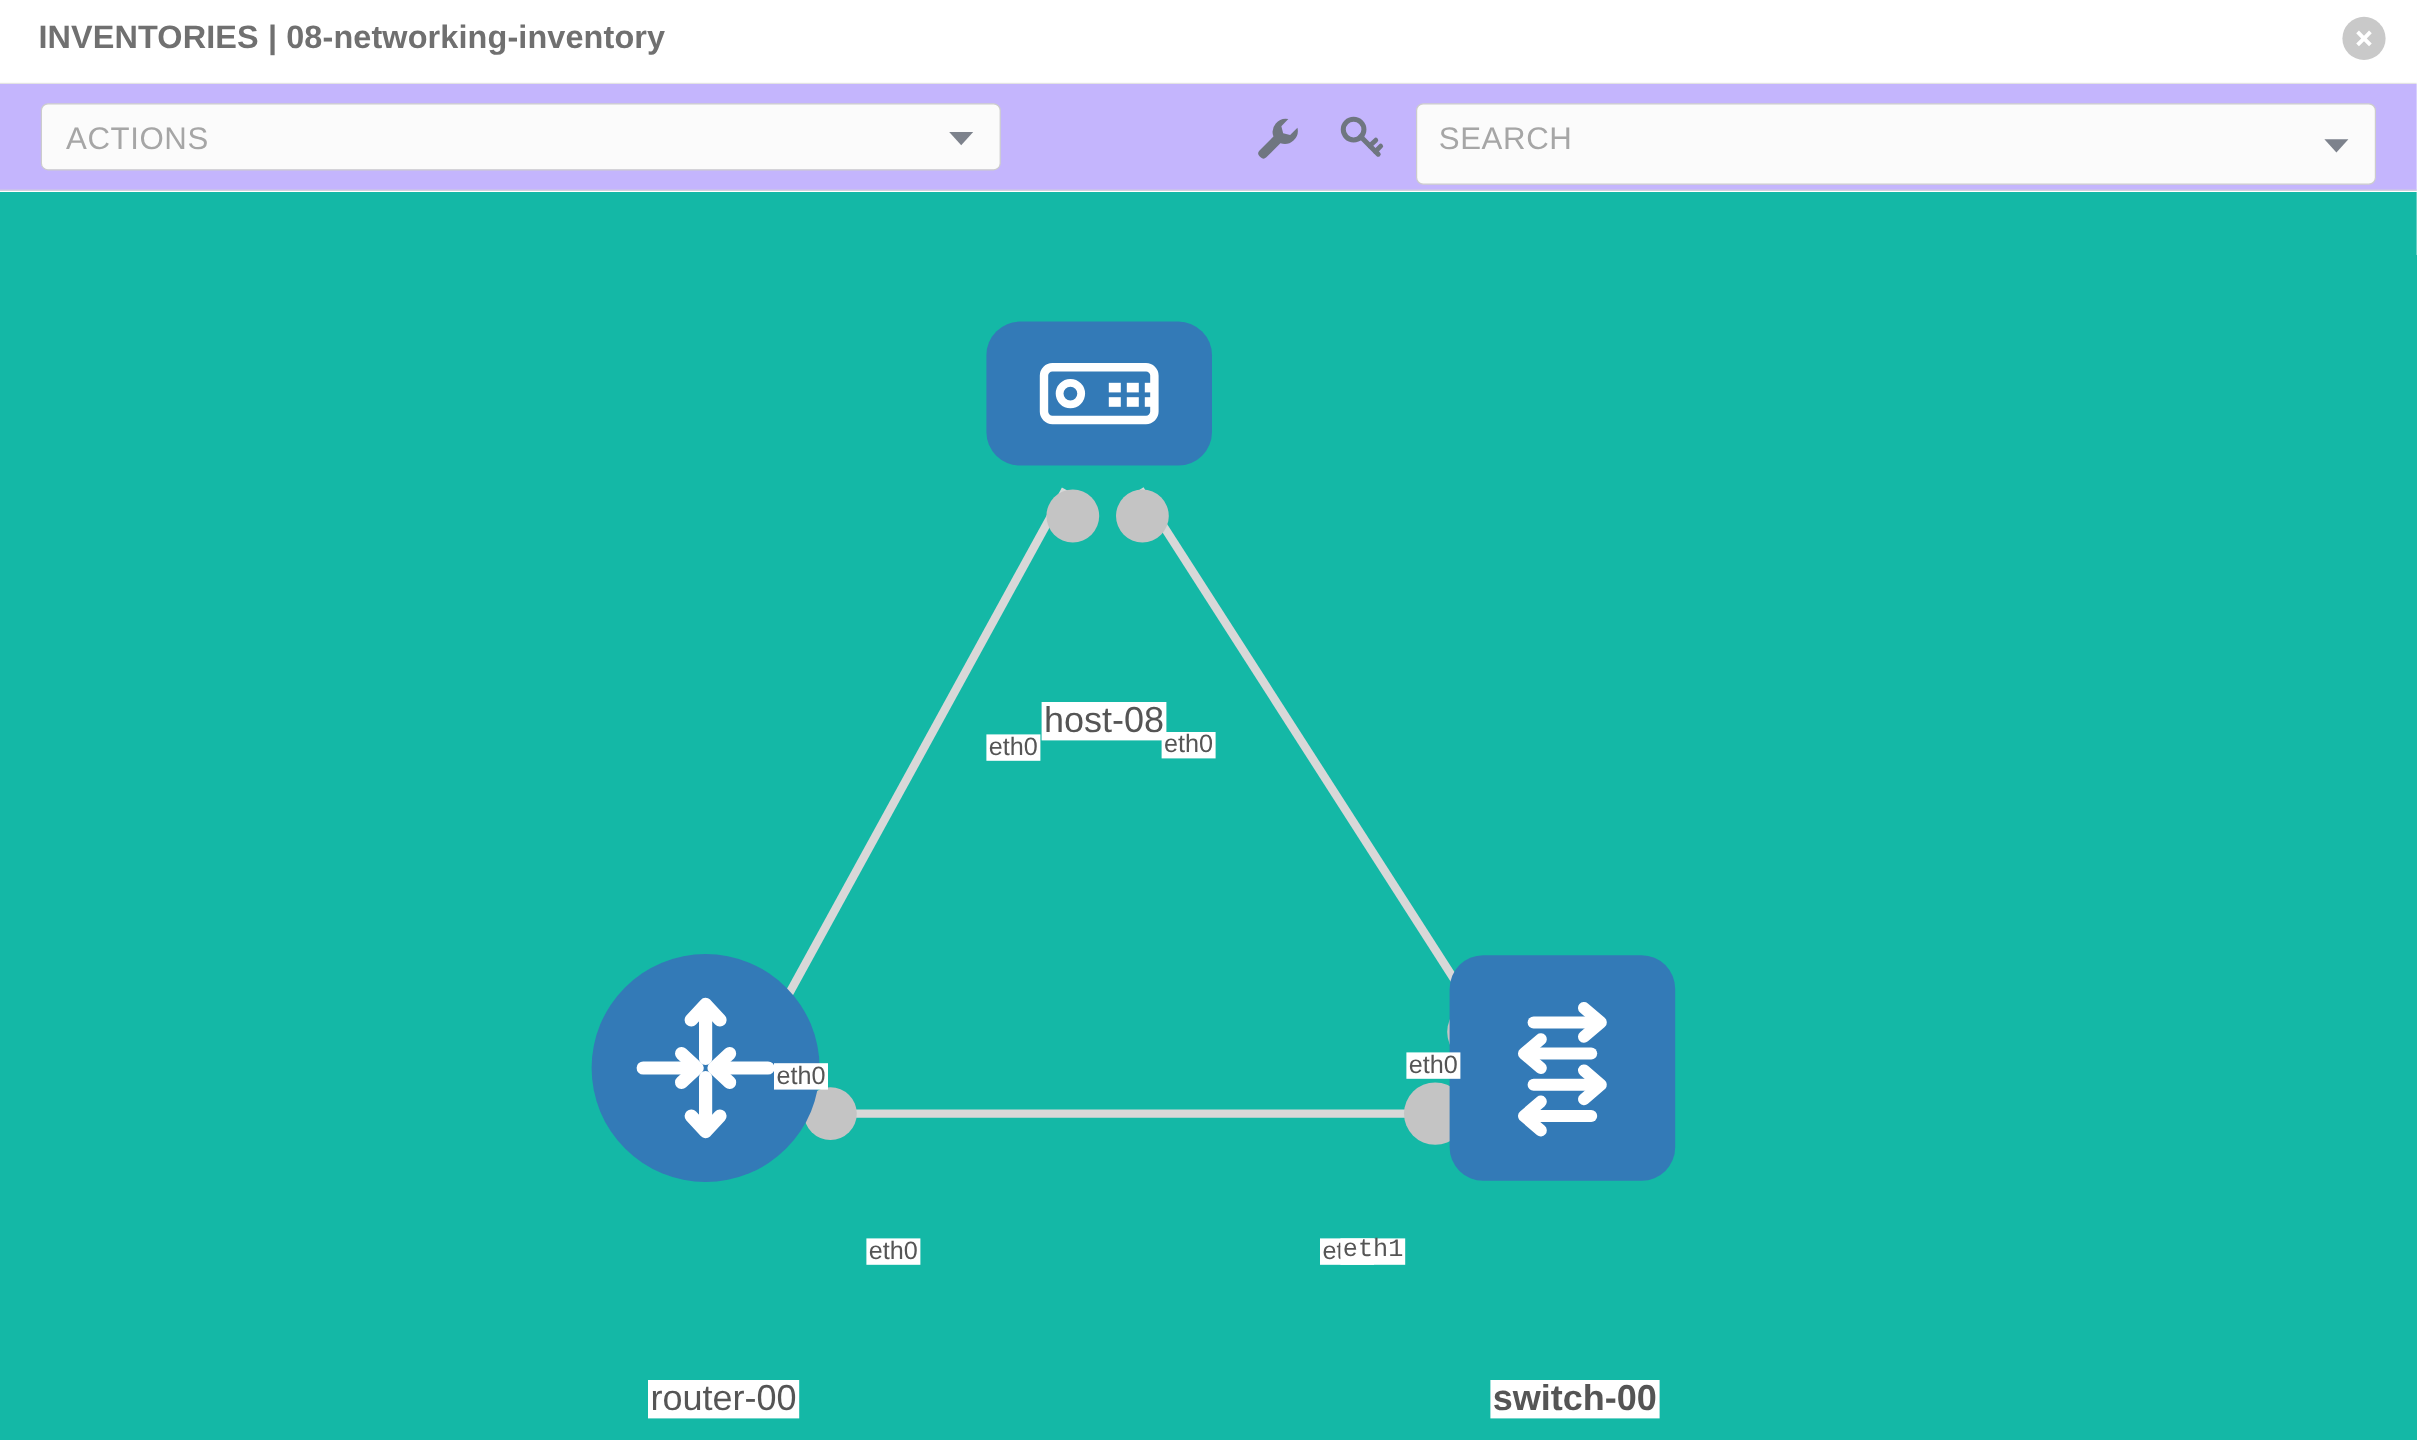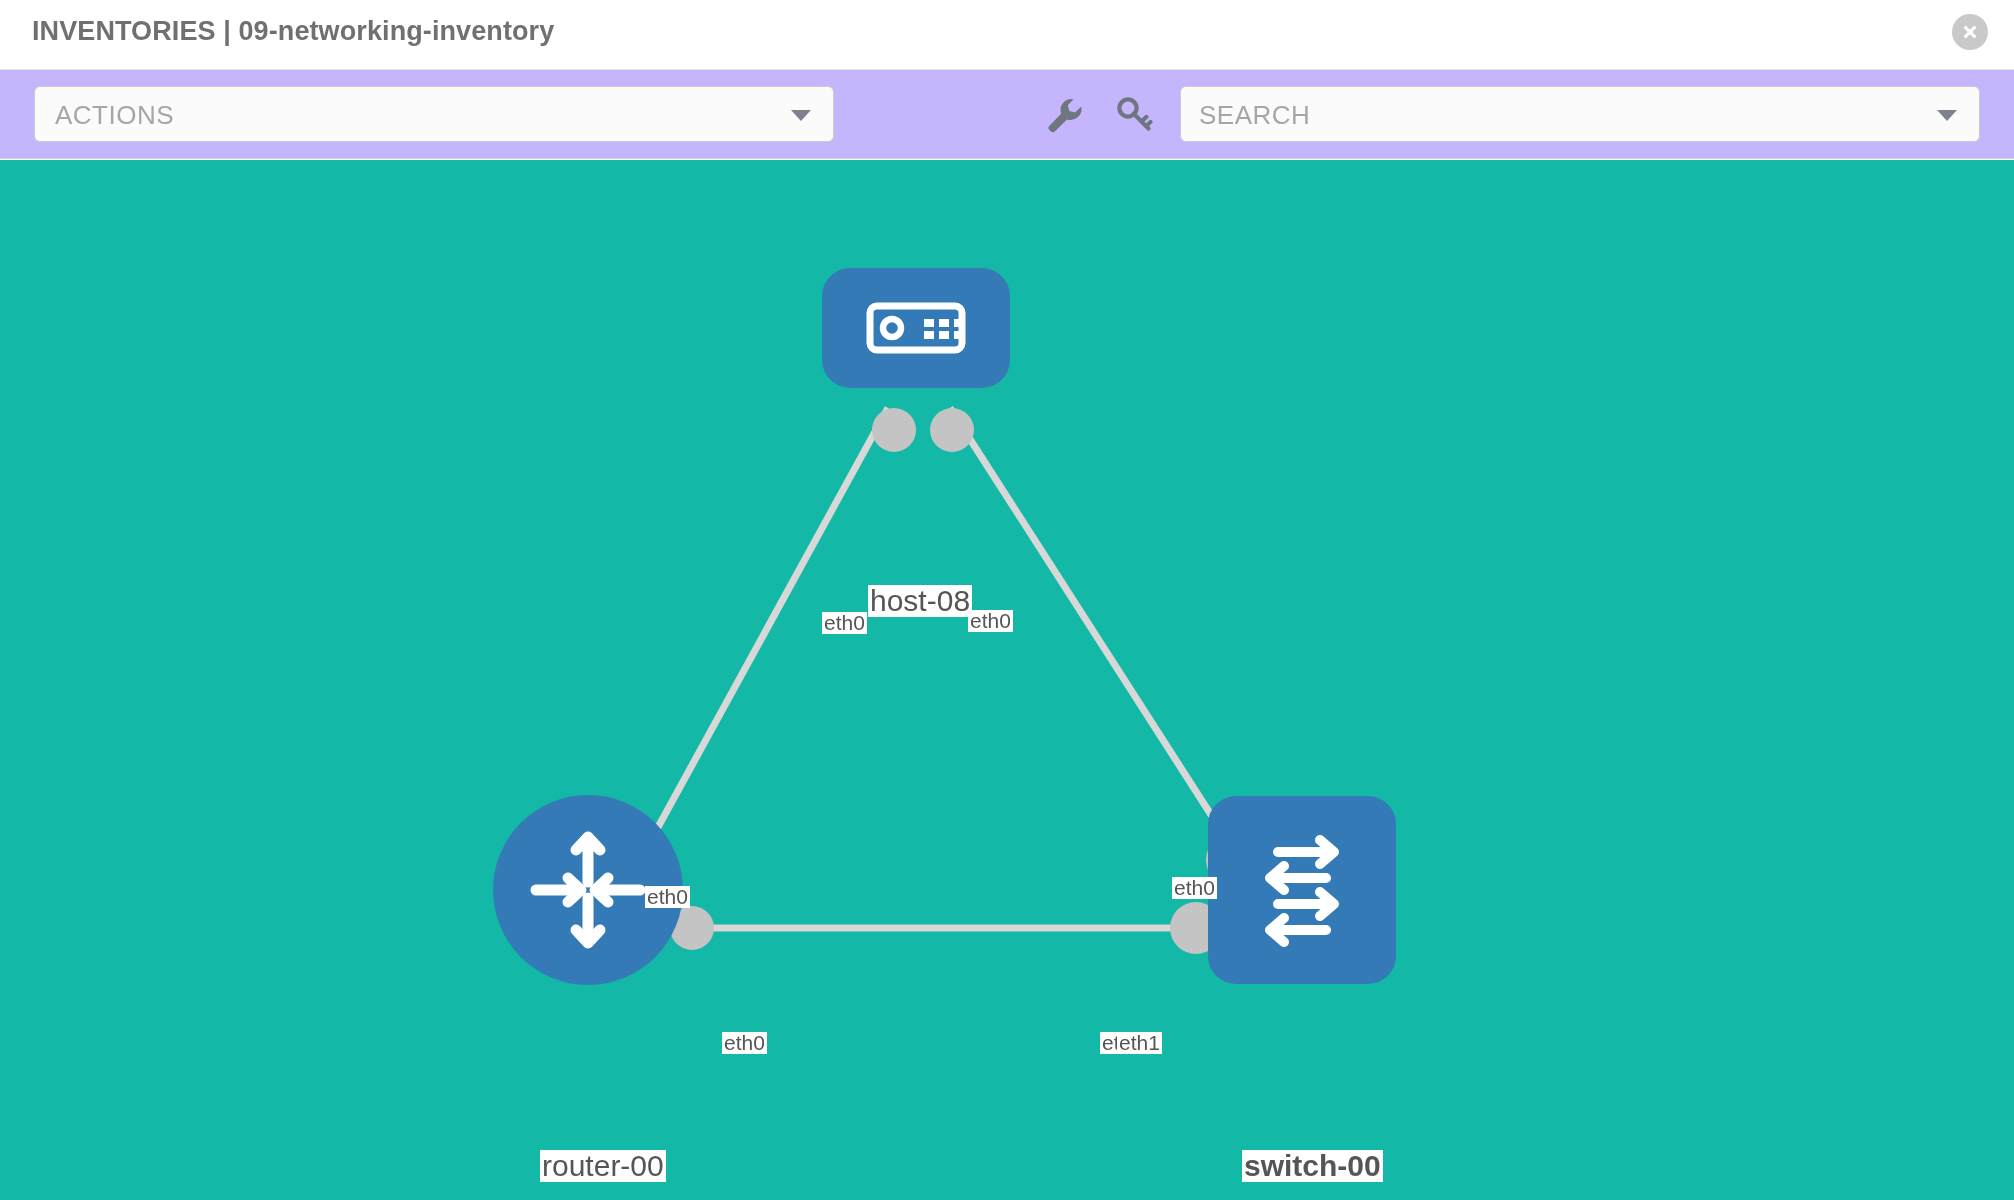--- a/index.html
+++ b/index.html
@@ -86,21 +86,21 @@
     width: 48px; height: 48px;
     cursor: pointer;
   }
   .tool-icon svg { display: block; }
   #wrench-icon { left: 1040px; }
   #key-icon    { left: 1110px; }
 
   .search-box {
     position: absolute;
     left: 1180px; top: 16px;
-    width: 800px; height: 56px;
+    width: 800px; height: 68px;
     background: #fbfbfb;
     border: 1px solid #cccccc;
     border-radius: 6px;
   }
   .search-box .label {
     position: absolute;
     left: 18px; top: 13px;
     font-size: 26px;
     color: #a6a6a6;
     letter-spacing: 0.5px;
@@ -131,21 +131,21 @@
   }
   .glabel.node-name { font-size: 30px; }
   .glabel.port      { font-size: 21px; }
 </style>
 </head>
 <body>
 
 <div id="app">
 
   <div class="header">
-    <div class="header-title">INVENTORIES | 09-networking-inventory</div>
+    <div class="header-title">INVENTORIES | 08-networking-inventory</div>
 
     <div class="close-btn">
       <svg width="36" height="36" viewBox="0 0 36 36">
         <path d="M11.5 13.8 L13.8 11.5 L18 15.7 L22.2 11.5 L24.5 13.8 L20.3 18 L24.5 22.2 L22.2 24.5 L18 20.3 L13.8 24.5 L11.5 22.2 L15.7 18 Z" fill="#ffffff"></path>
       </svg>
     </div>
   </div>
 
   <div class="toolbar">
 
@@ -255,20 +255,20 @@
     <div class="glabel node-name" style="left:868px;  top:425px;">host-08</div>
 
     <div class="glabel port" style="left:645px;  top:726px;">eth0</div>
 
     <div class="glabel port" style="left:1172px; top:717px;">eth0</div>
 
     <div class="glabel port" style="left:722px;  top:872px;">eth0</div>
 
     <div class="glabel port" style="left:1100px; top:872px;">eth0</div>
 
-    <div class="glabel port" style="left:1117px; top:872px;">eth1</div>
+    <div class="glabel port" style="left:1117px; top:872px;font-family:Liberation Mono, monospace;">eth1</div>
 
     <div class="glabel node-name" style="left:528px;  top:990px;margin-left:12px;">router-00</div>
 
     <div class="glabel node-name" style="left:1242px; top:990px;font-weight:bold;">switch-00</div>
 
   </div>
 </div>
 
 </body></html>

